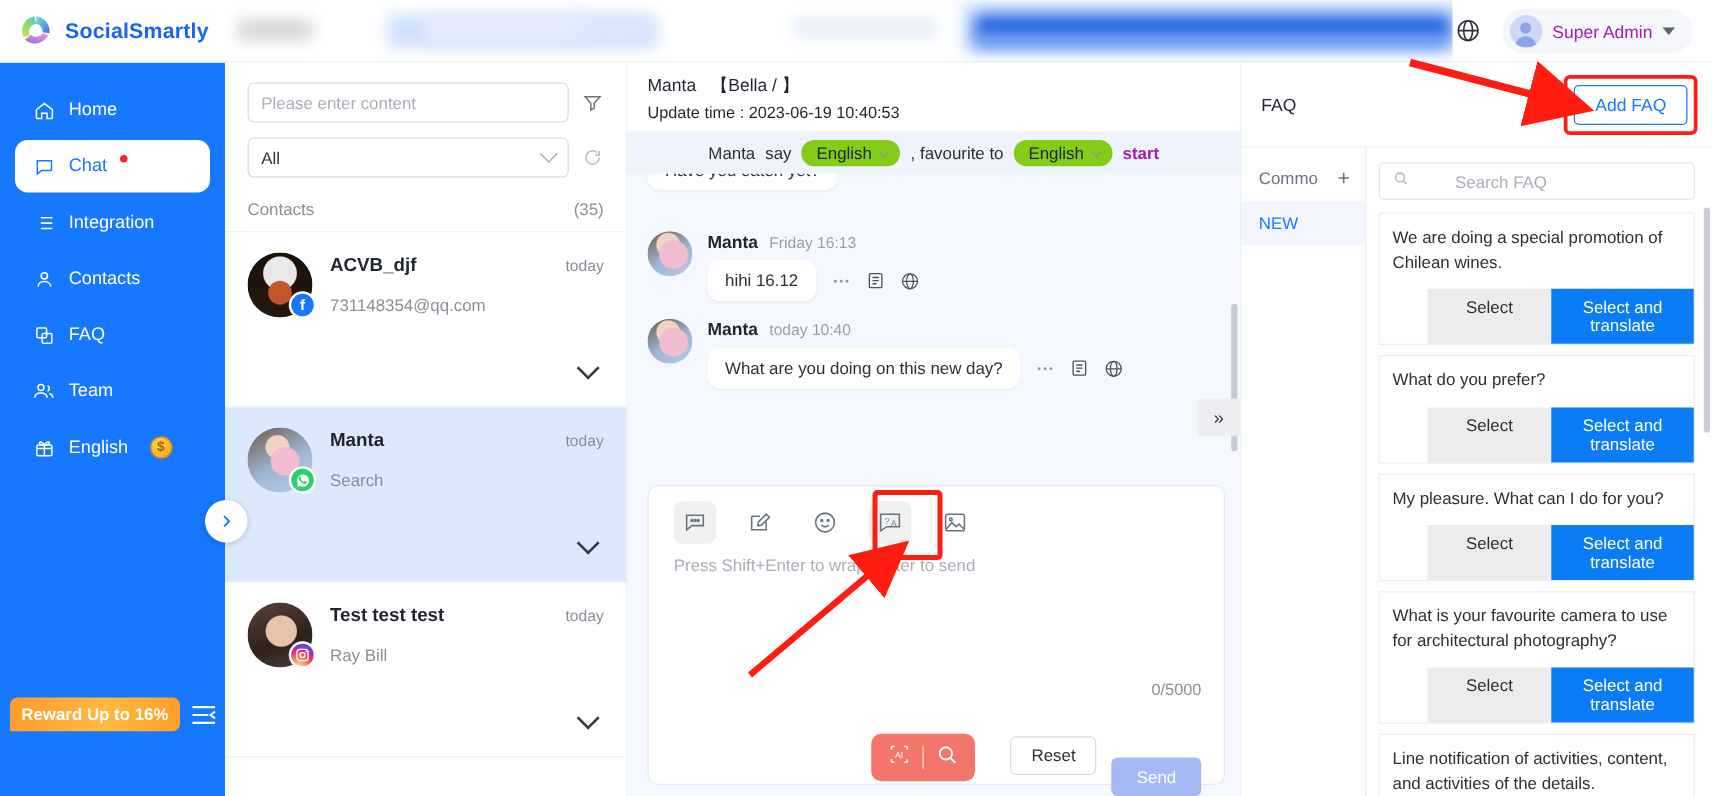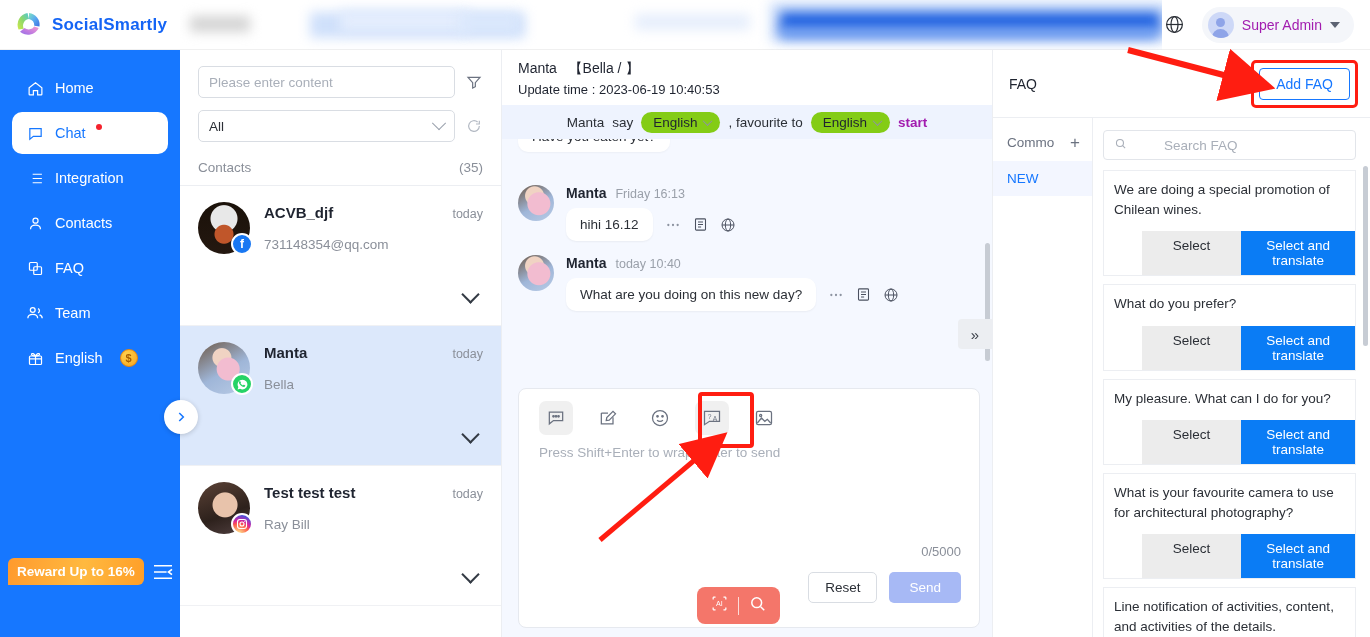--- a/index.html
+++ b/index.html
@@ -170,21 +170,21 @@
   .tool-btn.shaded { background: #f0f0f0; }
   .compose-hint { padding: 10px 0 0 20px; font-size: 13.5px; color: #a9afb9; }
   .counter { position: absolute; right: 18px; top: 155px; font-size: 13px; color: #8a8f99; }
   .btn-row { position: absolute; right: 18px; top: 183px; display: flex; gap: 12px; align-items: center; }
   .btn-reset {
     border: 1px solid #d9dde3; background: #fff; border-radius: 5px; padding: 7px 16px;
     font-size: 13.5px; color: #2b2f36; cursor: pointer; font-family: "Liberation Sans", sans-serif;
   }
   .btn-send {
     border: none; background: #a7b9f5; border-radius: 5px; padding: 8px 20px;
-    font-size: 13.5px; color: #ffffff; cursor: pointer; font-family: "Liberation Sans", sans-serif;
+    font-size: 13.5px; color: #ffffff; cursor: pointer; font-family: "Liberation Sans", sans-serif; margin-top: 34px;
   }
   .ai-fab {
     position: absolute; left: 178px; top: 198px; background: #f4766a; border-radius: 8px;
     display: flex; align-items: center; gap: 9px; padding: 7px 13px; cursor: pointer; z-index: 9;
   }
   .ai-div { width: 1px; height: 18px; background: rgba(255,255,255,.75); }
 
   
   .faq-col { position: absolute; left: 992px; top: 50px; width: 378px; height: 587px; background: #ffffff; border-left: 1px solid #eceef2; }
   .faq-head { height: 68px; display: flex; align-items: center; justify-content: space-between; padding: 0 20px 0 16px; border-bottom: 1px solid #eceef2; }
@@ -449,21 +449,21 @@
             <svg width="13" height="13" viewBox="0 0 24 24" fill="#fff">
                 <path d="M12 3a9 9 0 0 0-7.7 13.6L3 21l4.5-1.2A9 9 0 1 0 12 3zm4.6 12.4c-.2.6-1.2 1.1-1.7 1.1-.5 0-1.1.2-3.5-.8-2.9-1.3-4.7-4.3-4.9-4.5-.1-.2-1.1-1.5-1.1-2.8s.7-2 .9-2.2c.2-.3.5-.3.7-.3h.5c.2 0 .4 0 .6.5l.9 2c.1.2.1.4 0 .6l-.4.5c-.1.2-.3.3-.1.6.2.3.8 1.3 1.7 2.1 1.2 1 2.1 1.4 2.4 1.5.2.1.4.1.6-.1l.8-1c.2-.2.4-.2.6-.1l2 .9c.2.1.4.2.4.3.1.2.1.7-.1 1.2z"></path>
               </svg>
           </span>
         </div>
         <div class="ci-body">
           <div class="ci-name-row">
             <span class="ci-name">Manta</span>
             <span class="ci-time">today</span>
           </div>
-          <div class="ci-sub">Bella</div>
+          <div class="ci-sub">Search</div>
         </div>
       </div>
       <span class="ci-chev"></span>
     </div>
 
     <div class="contact-item">
       <div class="ci-top">
         <div class="ci-avatar">
           <div class="ci-img">
               <div class="ci-photo-c"></div>

